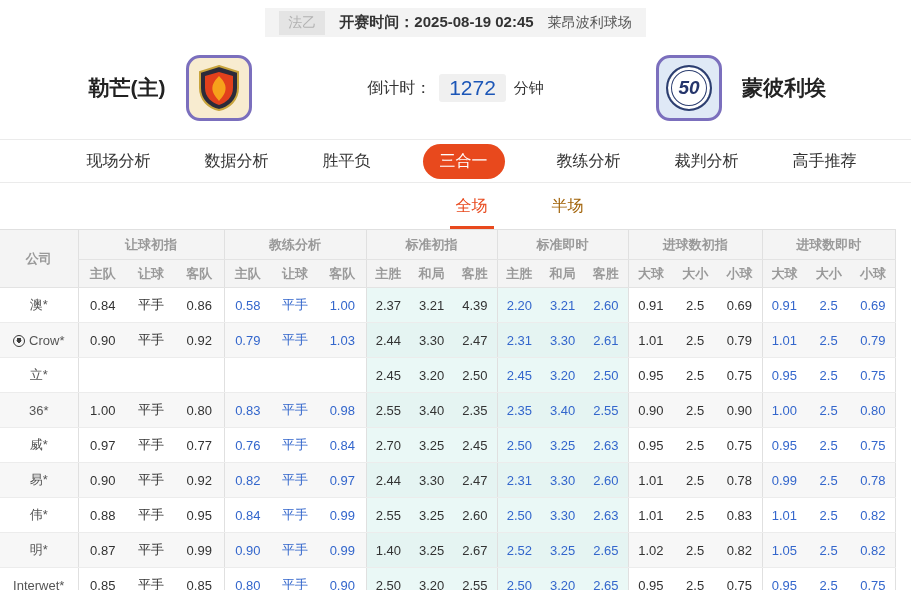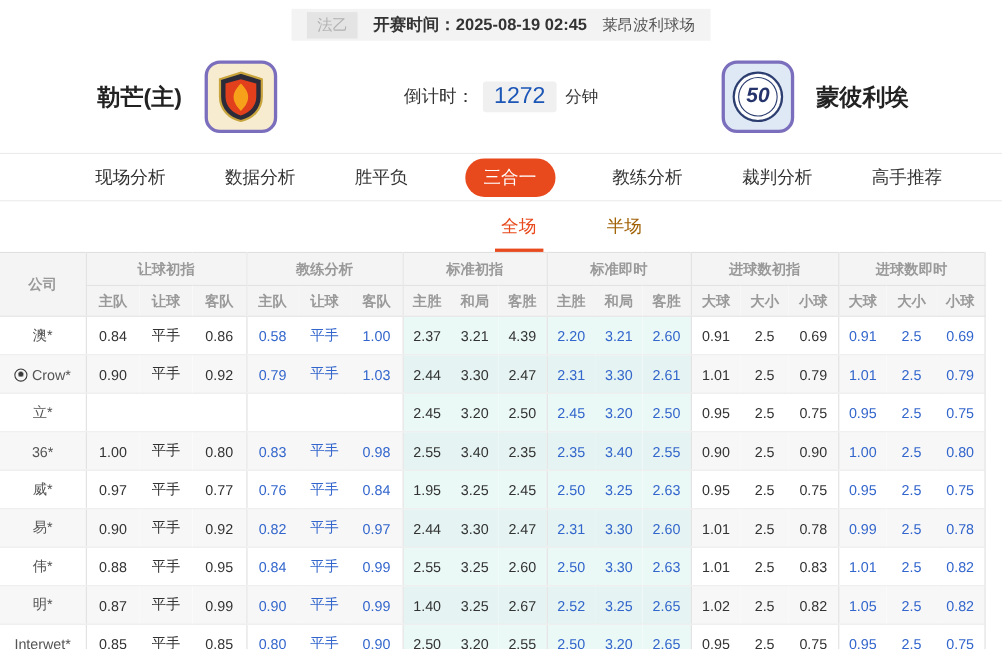--- a/index.html
+++ b/index.html
@@ -255,21 +255,21 @@
         <td class="live table-right-edge">0.80</td>
       </tr>
       <tr>
         <td class="company-cell"><span>威*</span></td>
         <td class="gs">0.97</td>
         <td>平手</td>
         <td>0.77</td>
         <td class="gs live">0.76</td>
         <td class="live">平手</td>
         <td class="live">0.84</td>
-        <td class="gs cyan">1.95</td>
+        <td class="gs cyan">2.70</td>
         <td class="cyan">3.25</td>
         <td class="cyan">2.45</td>
         <td class="gs live cyan">2.50</td>
         <td class="live cyan">3.25</td>
         <td class="live cyan">2.63</td>
         <td class="gs">0.95</td>
         <td>2.5</td>
         <td>0.75</td>
         <td class="gs live">0.95</td>
         <td class="live">2.5</td>

